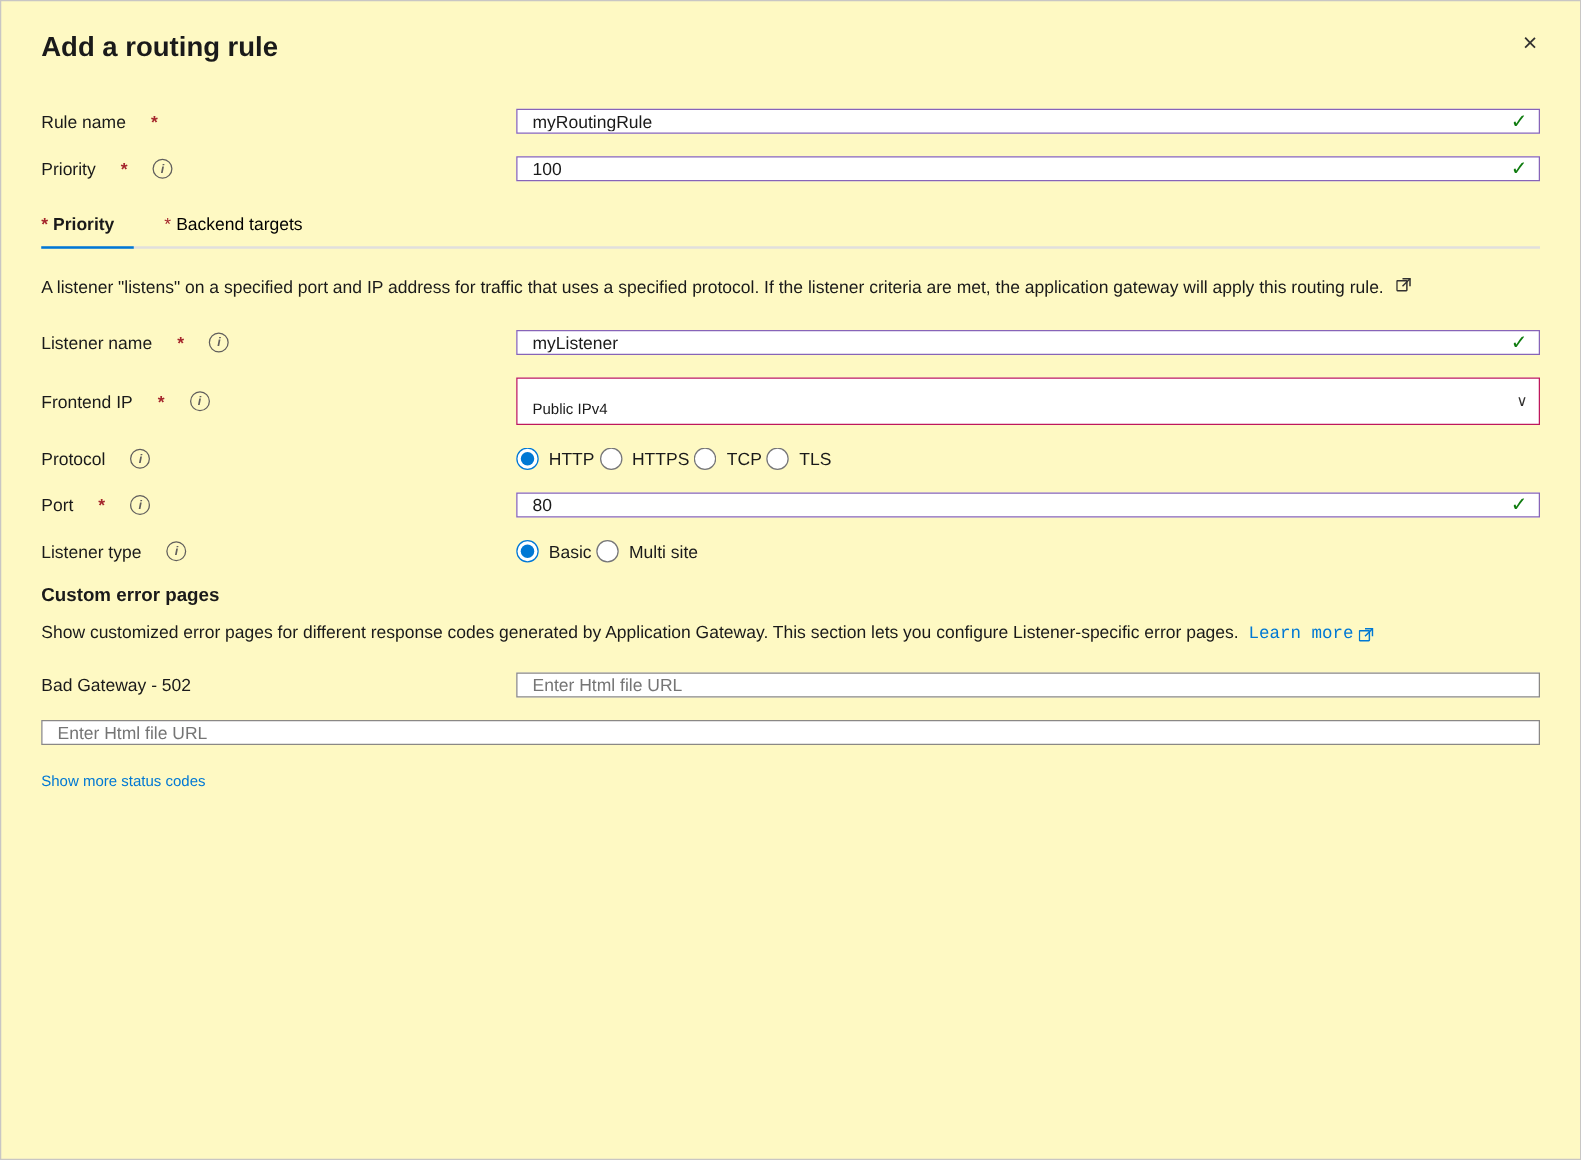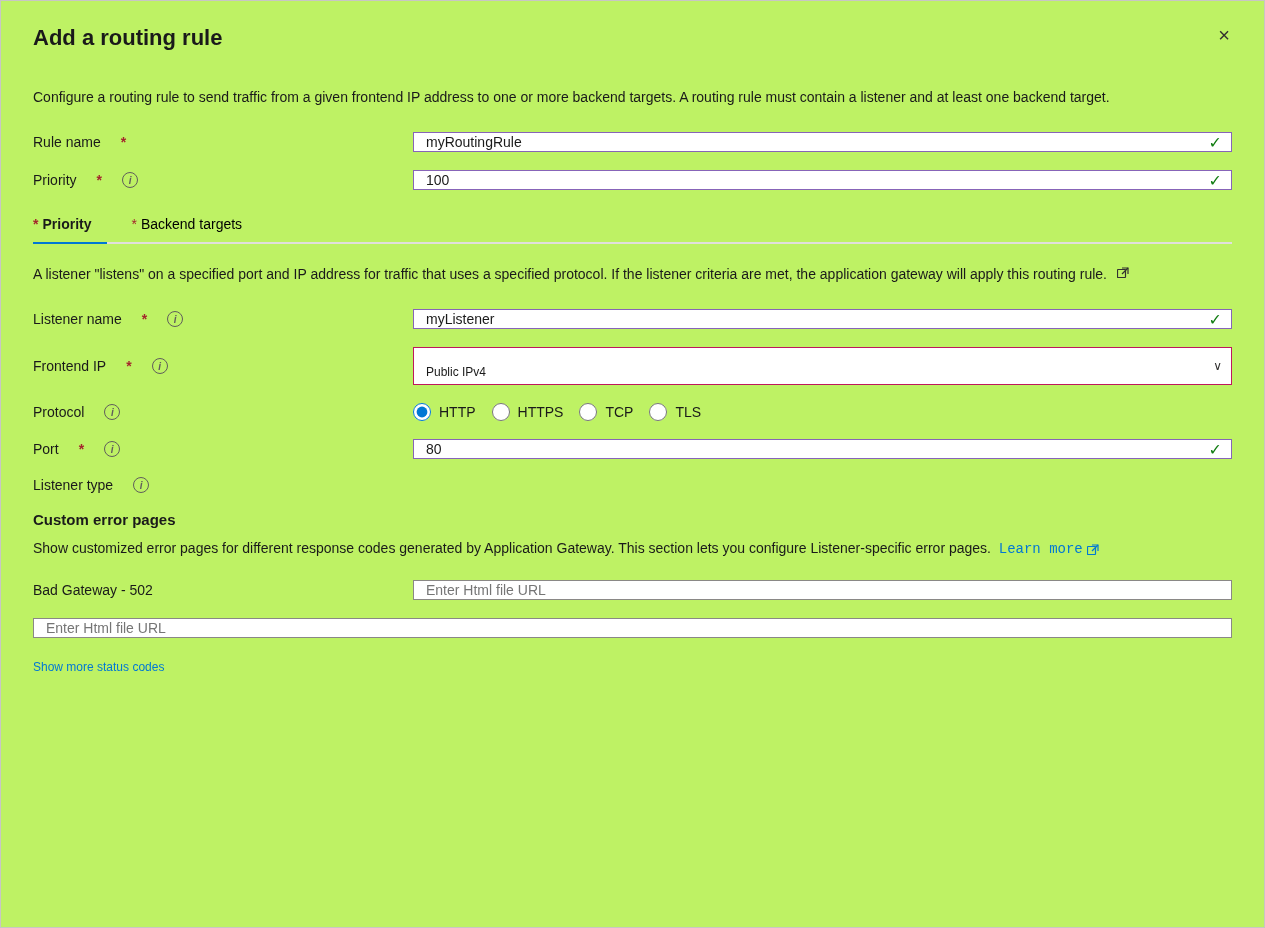--- a/index.html
+++ b/index.html
@@ -1,18 +1,18 @@
 <!DOCTYPE html>
 <html><head>
   <meta charset="utf-8">
   <style>
     * { box-sizing: border-box; margin: 0; padding: 0; }
     body { font-family: 'Segoe UI', Arial, sans-serif; background: #f3f2f1; display: flex; justify-content: center; align-items: center; min-height: 100vh; }
     .dialog {
-      background: #bef264;
+      background: #fef9c3;
       border: 1px solid #c8c6c4;
       width: 1265px;
       min-height: 928px;
       padding: 24px 32px 32px 32px;
       position: relative;
     }
     .dialog-title {
       font-size: 22px;
       font-weight: 600;
       color: #1a1a1a;
@@ -145,21 +145,21 @@
       left: 0;
       right: 0;
       height: 2px;
       background: #0078d4;
     }
     .tab-required { color: #a4262c; }
     
     .radio-group {
       display: flex;
       align-items: center;
-      gap: 16px;
+      gap: 4px;
       flex: 1;
       flex-wrap: wrap;
     }
     .radio-item {
       display: flex;
       align-items: center;
       gap: 8px;
       font-size: 14px;
       color: #1a1a1a;
       cursor: pointer;
@@ -207,21 +207,20 @@
 </head>
 <body>
 
 <div class="dialog">
 
   <div style="display:flex; justify-content:space-between; align-items:flex-start; margin-bottom:16px;">
     <h1 class="dialog-title">Add a routing rule</h1>
     <button class="close-btn">×</button>
   </div>
 
-  <p class="description">Configure a routing rule to send traffic from a given frontend IP address to one or more backend targets. A routing rule must contain a listener and at least one backend target.</p>
 
   <div class="form-row">
     <div class="form-label">
       <span>Rule name</span>
       <span class="required">*</span>
     </div>
     <div class="form-control">
       <input class="input-field filled" type="text" value="myRoutingRule" style="">
       <span class="input-check">✓</span>
     </div>
@@ -324,20 +323,30 @@
     <div class="form-control">
       <input class="input-field filled" type="text" value="80" style="">
       <span class="input-check">✓</span>
     </div>
   </div>
 
   <div class="form-row">
     <div class="form-label">
       <span>Listener type</span>
       <span class="info-icon">i</span>
+    </div>
+    <div class="radio-group">
+      <label class="radio-item">
+        <input type="radio" name="listener_type" class="radio-input" checked="" style="">
+        <span>Basic</span>
+      </label>
+      <label class="radio-item">
+        <input type="radio" name="listener_type" class="radio-input" style="">
+        <span>Multi site</span>
+      </label>
     </div>
   </div>
 
   <div style="margin-top: 8px;">
     <h2 class="section-heading">Custom error pages</h2>
     <p class="section-desc">
       <span>Show customized error pages for different response codes generated by Application Gateway. This section lets you configure Listener-specific error pages.</span>
       &nbsp;<a href="#" class="link" style="display:inline-flex; align-items:center; gap:2px;font-family:Liberation Mono, monospace;">
         <span>Learn more</span>
         <svg width="12" height="12" viewBox="0 0 12 12" fill="none" style="margin-left:2px; display:inline-block; vertical-align:middle;">

